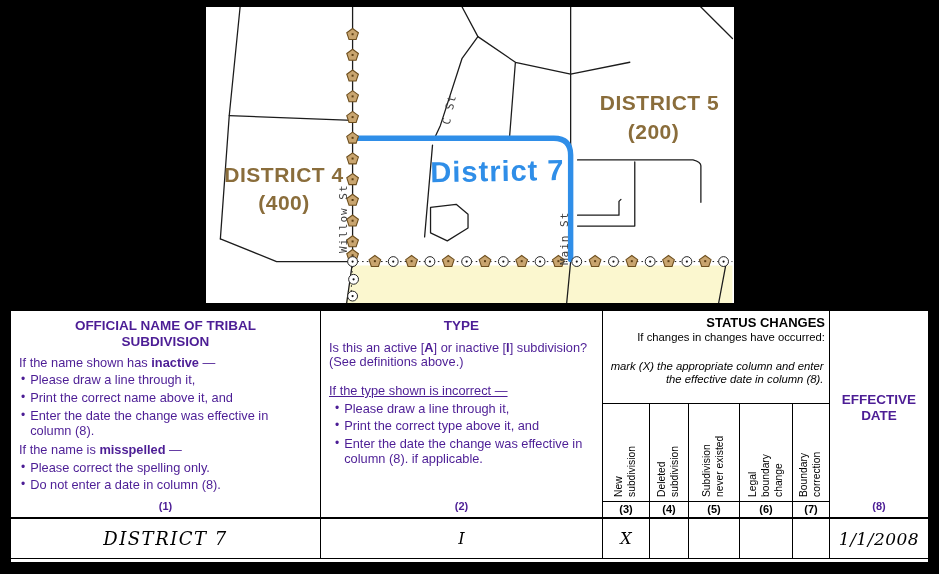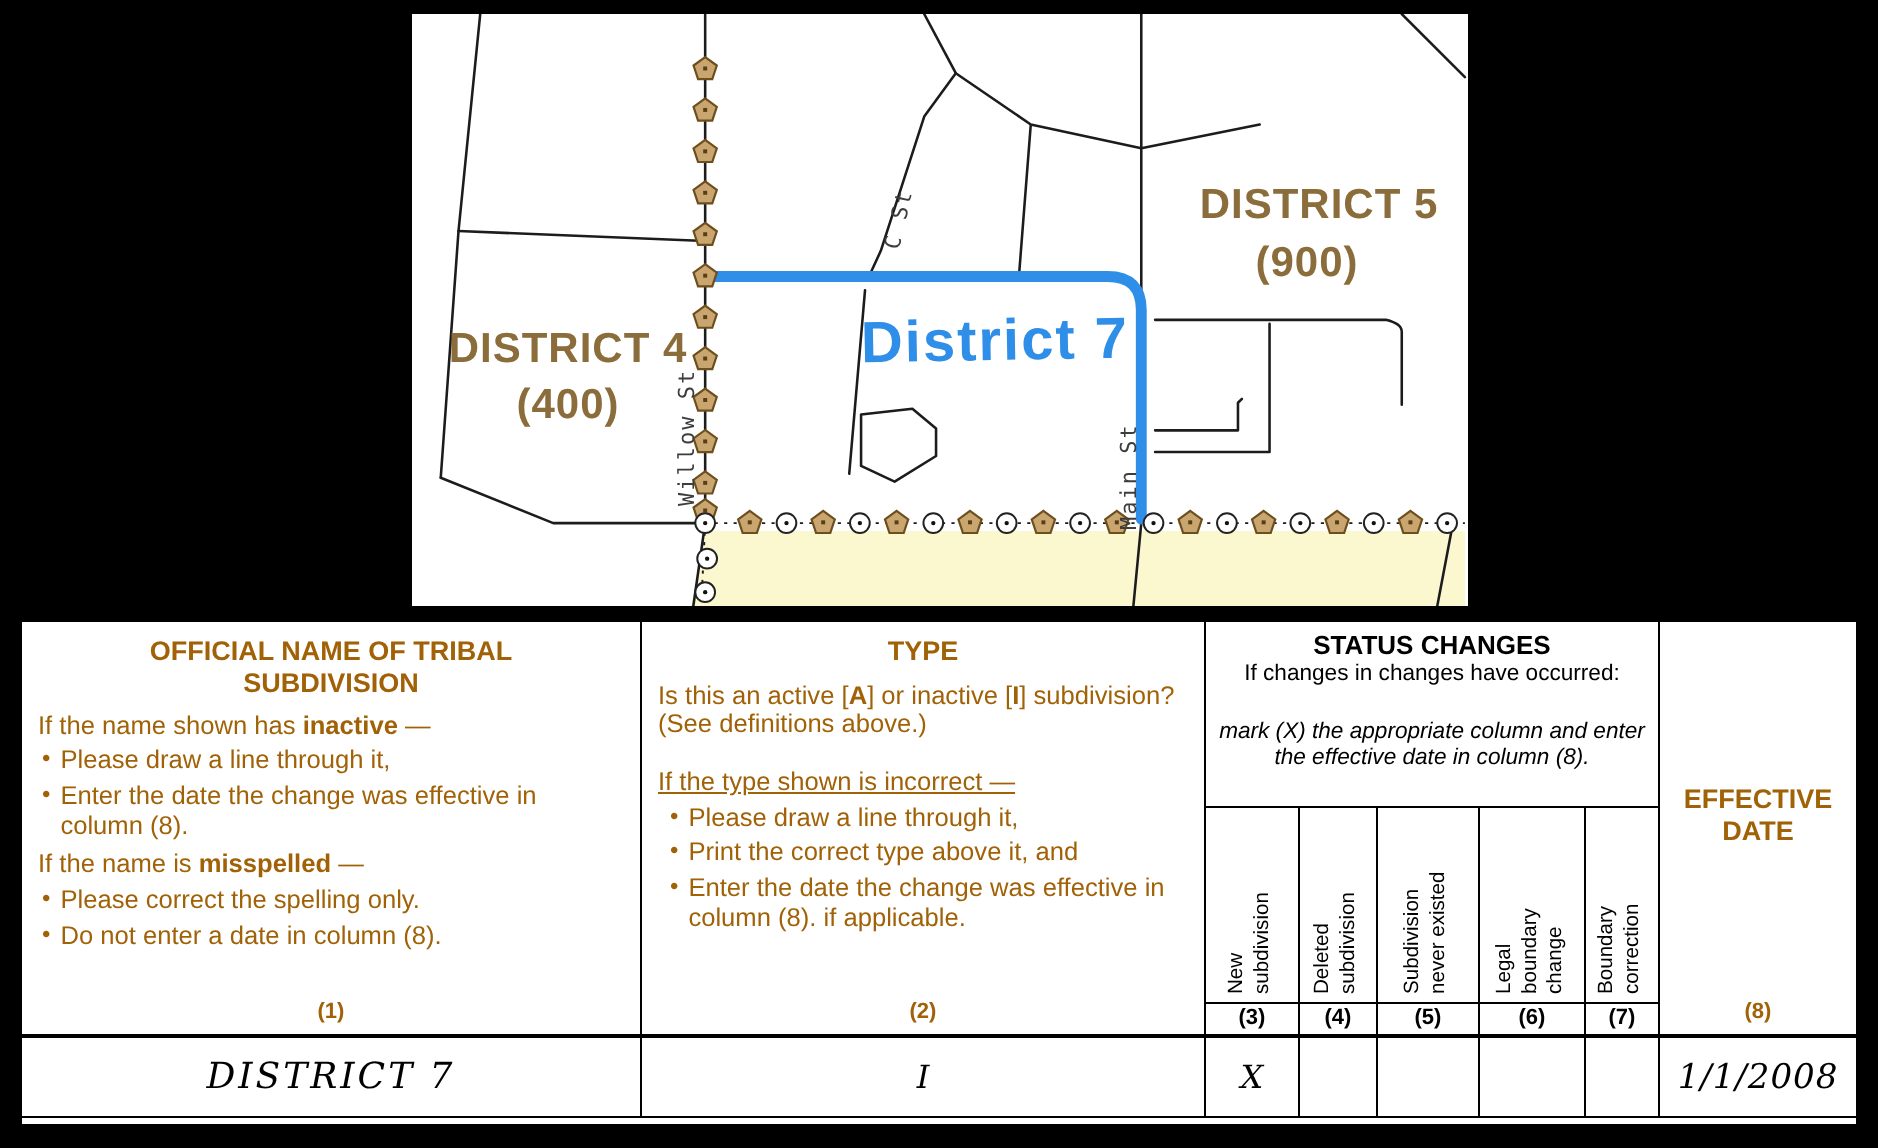--- a/index.html
+++ b/index.html
@@ -26,37 +26,37 @@
   .street{position:absolute;color:#3d3d3d;font-family:"DejaVu Sans Mono",monospace;
           font-size:11px;letter-spacing:1px;writing-mode:vertical-rl;transform:rotate(180deg);}
   .street.tilt{transform:rotate(193deg);}
 
   
   .form{position:absolute;left:8px;top:308px;width:923px;background:#fff;
         border:3px solid #000;display:grid;box-sizing:border-box;
         grid-template-columns:310px 282px 47px 39px 51px 53px 37px 1fr;
         grid-template-rows:208px 40px;padding-bottom:3px;}
   .cell{box-sizing:border-box;border-right:1px solid #000;border-bottom:2px solid #000;
-        font-size:12.8px;line-height:1.16;color:#a16207;}
+        font-size:12.8px;line-height:1.16;color:#4c1d95;}
   .hdr{display:flex;flex-direction:column;padding:5px 8px 3px 8px;}
   .c8{border-right:none;align-items:center;text-align:center;justify-content:flex-end;}
   .cell-title{font-weight:bold;font-size:13.5px;text-align:center;line-height:1.15;
               margin:2px auto 4px auto;max-width:250px;}
   .lead{margin:3px 0 1px 0;}
   .bullet{display:flex;padding-left:2px;margin:1.5px 0;}
   .bullet::before{content:"•";margin-right:5px;font-size:12px;}
   .c2 .lead.gap{margin-top:13px;text-decoration:underline;}
   .c2 .bullet{padding-left:6px;}
   .colnum{margin-top:auto;text-align:center;font-weight:bold;font-size:11px;padding:2px 0 1px 0;}
 
   
   .sgroup{box-sizing:border-box;border-right:1px solid #000;border-bottom:2px solid #000;
           display:grid;grid-template-columns:47px 39px 51px 53px 1fr;
           grid-template-rows:93px 97px 18px;}
-  .shead{grid-column:1/6;border-bottom:1px solid #000;text-align:center;
+  .shead{grid-column:1/6;border-bottom:1px solid #000;text-align:right;
          padding:4px 4px 0 4px;box-sizing:border-box;}
   .shead .t{font-weight:bold;font-size:13px;margin-bottom:1px;}
   .shead .i1{font-size:11.3px;line-height:1.15;}
   .shead .i2{font-size:11.3px;font-style:italic;line-height:1.15;max-width:215px;margin:16px auto;}
   .vcell{box-sizing:border-box;border-right:1px solid #000;display:flex;
          justify-content:center;align-items:flex-end;padding-bottom:4px;}
   .vcell:nth-child(6){border-right:none;}
   .vtext{writing-mode:vertical-rl;transform:rotate(180deg);font-size:10.3px;
          line-height:1.25;height:64px;}
   .vnum{box-sizing:border-box;border-right:1px solid #000;border-top:1px solid #000;
@@ -144,34 +144,37 @@
         <use href="#m-pent" transform="translate(467.20000000000005 258)"></use>
         <use href="#m-circ" transform="translate(485.8 258)"></use>
         <use href="#m-pent" transform="translate(504.40000000000003 258)"></use>
         <use href="#m-circ" transform="translate(523 258)"></use>
       </g>
   </svg>
 
   <div class="maplbl" style="left:18px;top:156px;width:120px;">DISTRICT 4</div>
   <div class="maplbl" style="left:18px;top:184px;width:120px;">(400)</div>
   <div class="maplbl" style="left:391px;top:84px;width:125px;">DISTRICT 5</div>
-  <div class="maplbl" style="left:385px;top:113px;width:125px;">(900)</div>
+  <div class="maplbl" style="left:385px;top:113px;width:125px;">(200)</div>
   <div class="d7lbl" style="left:219px;top:148px;width:145px;">District 7</div>
   <div class="street" style="left:131px;top:158px;height:88px;">Willow St</div>
   <div class="street tilt" style="left:238px;top:78px;height:40px;">C St</div>
   <div class="street" style="left:352px;top:188px;height:70px;">Main St</div>
 </div>
 
 <div class="form">
 
   <div class="cell hdr c1">
     <div class="cell-title">OFFICIAL NAME OF TRIBAL SUBDIVISION</div>
     <p class="lead"><span>If the name shown has </span><b>inactive</b><span> —</span></p>
     <div class="bullet">
         <span>Please draw a line through it,</span>
+      </div>
+    <div class="bullet">
+        <span>Print the correct name above it, and</span>
       </div>
     <div class="bullet">
         <span>Enter the date the change was effective in column (8).</span>
       </div>
     <p class="lead"><span>If the name is </span><b>misspelled</b><span> —</span></p>
     <div class="bullet">
         <span>Please correct the spelling only.</span>
       </div>
     <div class="bullet">
         <span>Do not enter a date in column (8).</span>

